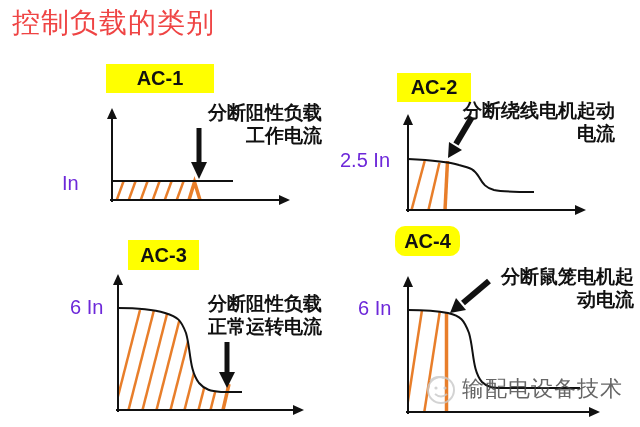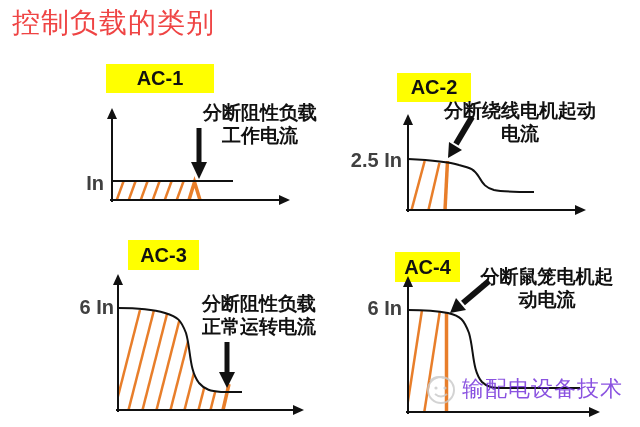--- a/index.html
+++ b/index.html
@@ -2,35 +2,35 @@
 <html><head>
 <meta charset="utf-8">
 <style>
   html,body{margin:0;padding:0;background:#fff;}
   .canvas{position:relative;width:640px;height:427px;background:#ffffff;overflow:hidden;
           font-family:"DejaVu Sans",sans-serif;color:#111;}
   .page-title{position:absolute;left:12px;top:4px;font-size:28px;font-weight:400;
               color:#ef4444;letter-spacing:1px;}
   .badge{position:absolute;background:#FFFF00;color:#111;font-family:"Liberation Sans",sans-serif;
          font-weight:700;font-size:20px;text-align:center;}
-  .ylabel{position:absolute;font-family:"Liberation Sans",sans-serif;font-weight:700;
-          font-size:20px;color:#404040;text-align:right;}
+  .ylabel{position:absolute;font-family:"Liberation Sans",sans-serif;font-weight:400;
+          font-size:20px;color:#6d28d9;}
   .annotation{position:absolute;font-size:19px;font-weight:700;color:#111;
-              text-align:center;line-height:23px;}
+              text-align:right;line-height:23px;}
   .svg-chart{position:absolute;}
   .axis{stroke:#111;stroke-width:2;fill:none;}
   .axis-head{fill:#111;stroke:none;}
   .curve{stroke:#111;stroke-width:2;fill:none;}
   .hatch{stroke:#E87E2A;stroke-width:2.5;fill:none;}
   .hatch-thick{stroke:#E87E2A;stroke-width:3.5;fill:none;}
   .arrow-body{stroke:#111;fill:none;}
   .arrow-head{fill:#111;stroke:none;}
   .watermark{position:absolute;left:424px;top:372px;display:flex;align-items:center;
              gap:4px;opacity:0.8;}
-  .watermark-text{font-size:22px;color:#6d28d9;letter-spacing:1px;white-space:nowrap;}
+  .watermark-text{font-size:22px;color:#404040;letter-spacing:1px;white-space:nowrap;}
 </style>
 </head>
 <body>
 
 <div class="canvas">
 
   <div class="page-title">控制负载的类别</div>
 
   <div class="badge" style="left:106px;top:64px;width:108px;height:29px;line-height:29px;">AC-1</div>
   <div class="ylabel" style="left:62px;top:172px;width:42px;">In</div>
@@ -131,23 +131,23 @@
     <g>
       <line class="axis" x1="46" y1="140" x2="226" y2="140"></line>
       <polygon class="axis-head" points="234,140 223,135 223,145"></polygon>
     </g>
     <g>
       <line class="arrow-body" stroke-width="5" x1="157" y1="72" x2="157" y2="104"></line>
       <polygon class="arrow-head" points="149,102 165,102 157,118"></polygon>
     </g>
   </svg>
 
-  <div class="badge" style="left:395px;top:252px;width:65px;height:30px;line-height:30px;">AC-4</div>
+  <div class="badge" style="left:395px;top:226px;width:65px;height:30px;line-height:30px;border-radius:10px;">AC-4</div>
   <div class="ylabel" style="left:358px;top:297px;width:44px;">6 In</div>
-  <div class="annotation" style="left:472px;top:265px;width:150px;">
+  <div class="annotation" style="left:484px;top:265px;width:150px;">
     <div>分断鼠笼电机起</div>
     <div>动电流</div>
   </div>
   <svg class="svg-chart" style="left:370px;top:270px;" width="270" height="157" viewBox="0 0 270 157">
     <defs>
       <clipPath id="clip4">
         <path d="M38,40 C55,40 68,41 78,43 C91,46 94,50 99,63 C104,80 102,100 112,112 C118,118 124,118 132,118 L212,118 L212,142 L38,142 Z"></path>
       </clipPath>
     </defs>
     <g clip-path="url(#clip4)">

